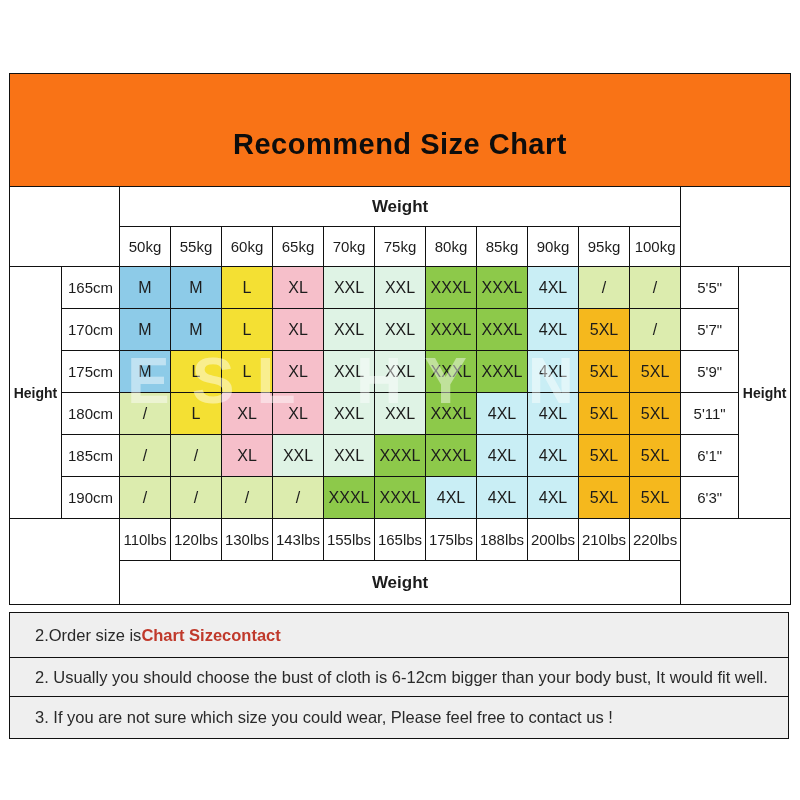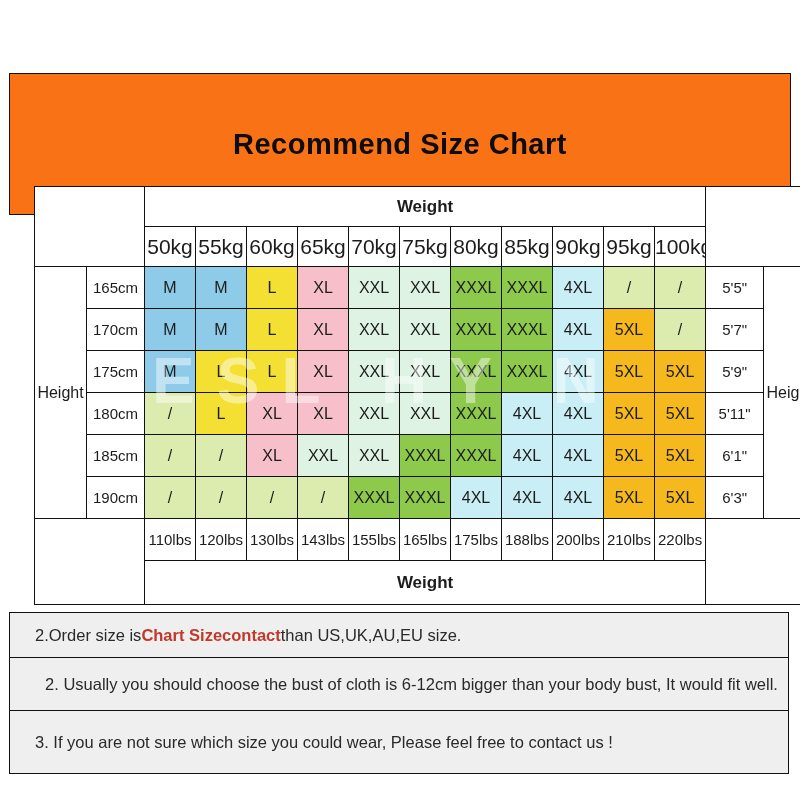--- a/index.html
+++ b/index.html
@@ -9,50 +9,50 @@
   }
   .page{position:absolute;inset:0;background:#fff;overflow:hidden;}
 
   .title-box{
     position:absolute;left:9px;top:45px;width:780px;height:140px;
     background:#f97316;border:1px solid #111;
     display:flex;align-items:center;justify-content:center;margin-top:28px;
   }
   .title{font-size:29px;font-weight:bold;color:#0d0d0d;letter-spacing:0.5px;}
 
-  .table-wrap{position:absolute;left:9px;top:186px;width:671px;margin-left:25px;}
+  .table-wrap{position:absolute;left:9px;top:186px;width:671px;}
   table{border-collapse:collapse;table-layout:fixed;width:781px;}
   td{
     border:1px solid #111;text-align:center;vertical-align:middle;
     font-size:16px;color:#1c1c1c;padding:0;height:41px;overflow:hidden;
     background:#fff;white-space:nowrap;
   }
   tr.hdr td{height:39px;}
   tr.lbs td{height:41px;font-size:15px;}
   tr.ftr td{height:43px;}
-  td.kg{font-size:21px;}
+  td.kg{font-size:15px;}
   td.wlabel{font-weight:bold;font-size:17px;}
-  td.hlabel{font-weight:normal;font-size:16px;}
+  td.hlabel{font-weight:bold;font-size:14px;}
   td.cm,td.ft{font-size:15px;}
 
   .watermark{
     position:absolute;left:118px;top:158px;width:560px;
     font-size:64px;font-weight:bold;letter-spacing:22px;
     color:rgba(255,255,255,0.45);pointer-events:none;white-space:nowrap;
   }
 
   .notes{position:absolute;left:9px;top:612px;width:780px;}
   .note{
     border:1px solid #111;background:#efefef;margin-top:-1px;
     display:flex;align-items:center;padding-left:25px;
     font-size:16.5px;color:#2a2a2a;box-sizing:border-box;width:100%;
   }
   .note:nth-child(1){height:46px;margin-top:0;}
-  .note:nth-child(2){height:54px;justify-content:center;}
-  .note:nth-child(3){height:64px;}
+  .note:nth-child(2){height:40px;}
+  .note:nth-child(3){height:43px;}
   .note .red{color:#c0392b;font-weight:bold;}
 </style>
 </head>
 <body>
 
 <div class="page">
 
   <div class="title-box">
     <div class="title">Recommend Size Chart</div>
   </div>
@@ -208,21 +208,20 @@
         </tbody>
     </table>
     <div class="watermark">ESL HY N</div>
   </div>
 
   <div class="notes" id="notes">
       <div class="note">
         <span>2.Order size is </span>
         <span class="red">Chart Size</span>
         <span class="red">contact</span>
-        <span> than US,UK,AU,EU size.</span>
       </div>
       <div class="note">
         <span>2. Usually you should choose the bust of cloth is 6-12cm bigger than your body bust, It would fit well.</span>
       </div>
       <div class="note">
         <span>3. If you are not sure which size you could wear, Please feel free to contact us !</span>
       </div>
     </div>
 
 </div>

